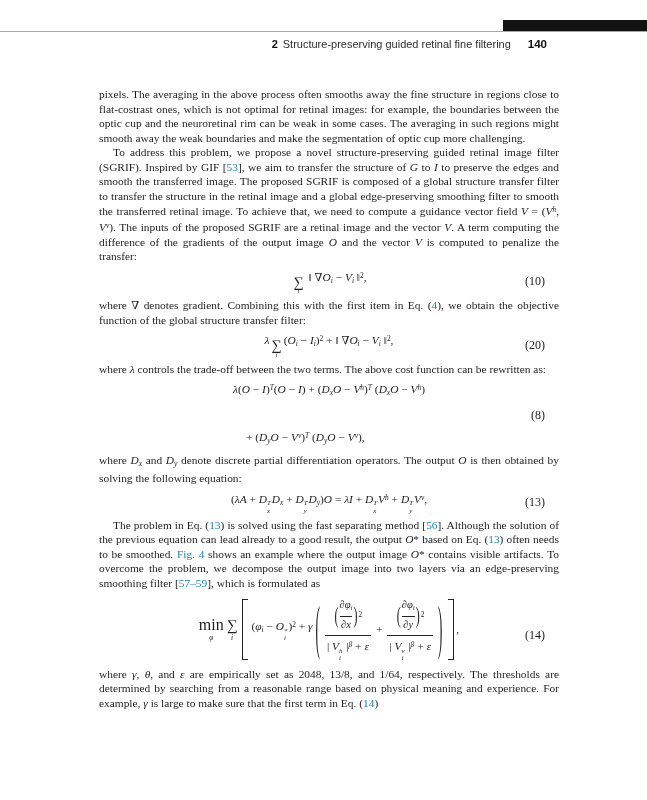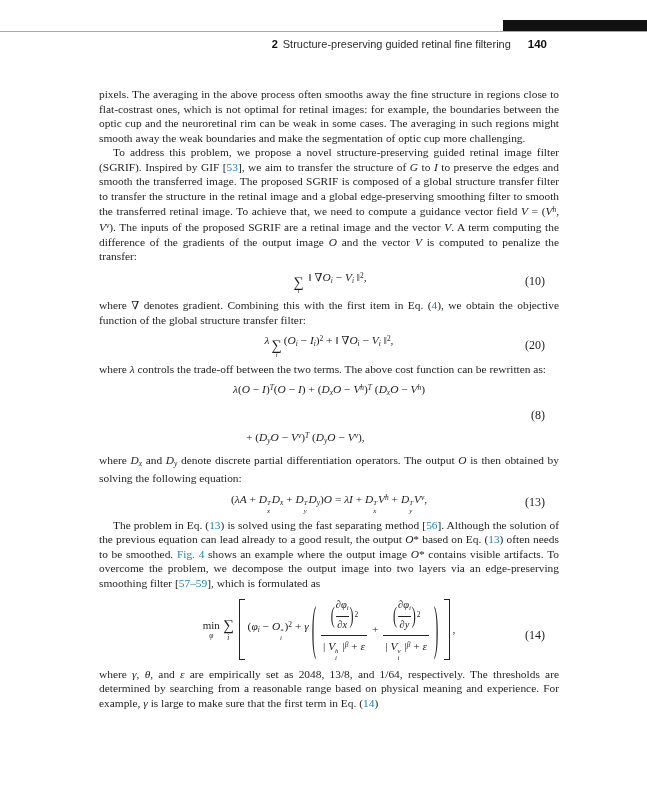--- a/index.html
+++ b/index.html
@@ -40,21 +40,21 @@
   .eqrow{position:relative;display:flex;justify-content:center;align-items:center;margin:5px 0 4px;font-size:11.4px;}
   .eqnum{position:absolute;right:14px;top:50%;transform:translateY(-50%);font-size:12px;color:#1d1d1d;}
   .eq12wrap{display:inline-flex;flex-direction:column;align-items:flex-start;gap:28px;}
   .eq12wrap .l2{padding-left:13px;}
 
   
   .eq14row{margin:8px 0 6px;}
   .eq14row .eqnum{top:30px;transform:none;}
   .eq14body{display:inline-flex;align-items:center;}
   .underop{display:inline-flex;flex-direction:column;align-items:center;line-height:1;margin-right:3px;}
-  .underop .uo-main{font-size:11px;}
+  .underop .uo-main{font-size:16px;}
   .underop.sum .uo-main{font-size:15px;}
   .underop .uo-sub{font-size:7.5px;font-style:italic;margin-top:1px;}
   .sqbr{align-self:stretch;width:5px;margin:1px 3px 1px 2px;}
   .sqbr.l{border:1.3px solid #222;border-right:none;}
   .sqbr.r{border:1.3px solid #222;border-left:none;margin:1px 1px 1px 3px;}
   .bigparen{display:inline-block;font-size:13px;transform:scaleY(4.6);margin:0 3px;font-weight:300;}
   .midparen{display:inline-block;font-size:12px;transform:scaleY(2.0);margin:0 1px;}
   .bfrac{display:inline-flex;flex-direction:column;align-items:center;margin:0 2px;}
   .bfrac .fr-top{display:inline-flex;align-items:center;padding:0 2px;}
   .bfrac .fr-bar{align-self:stretch;height:1px;background:#222;margin:2px 0;}

